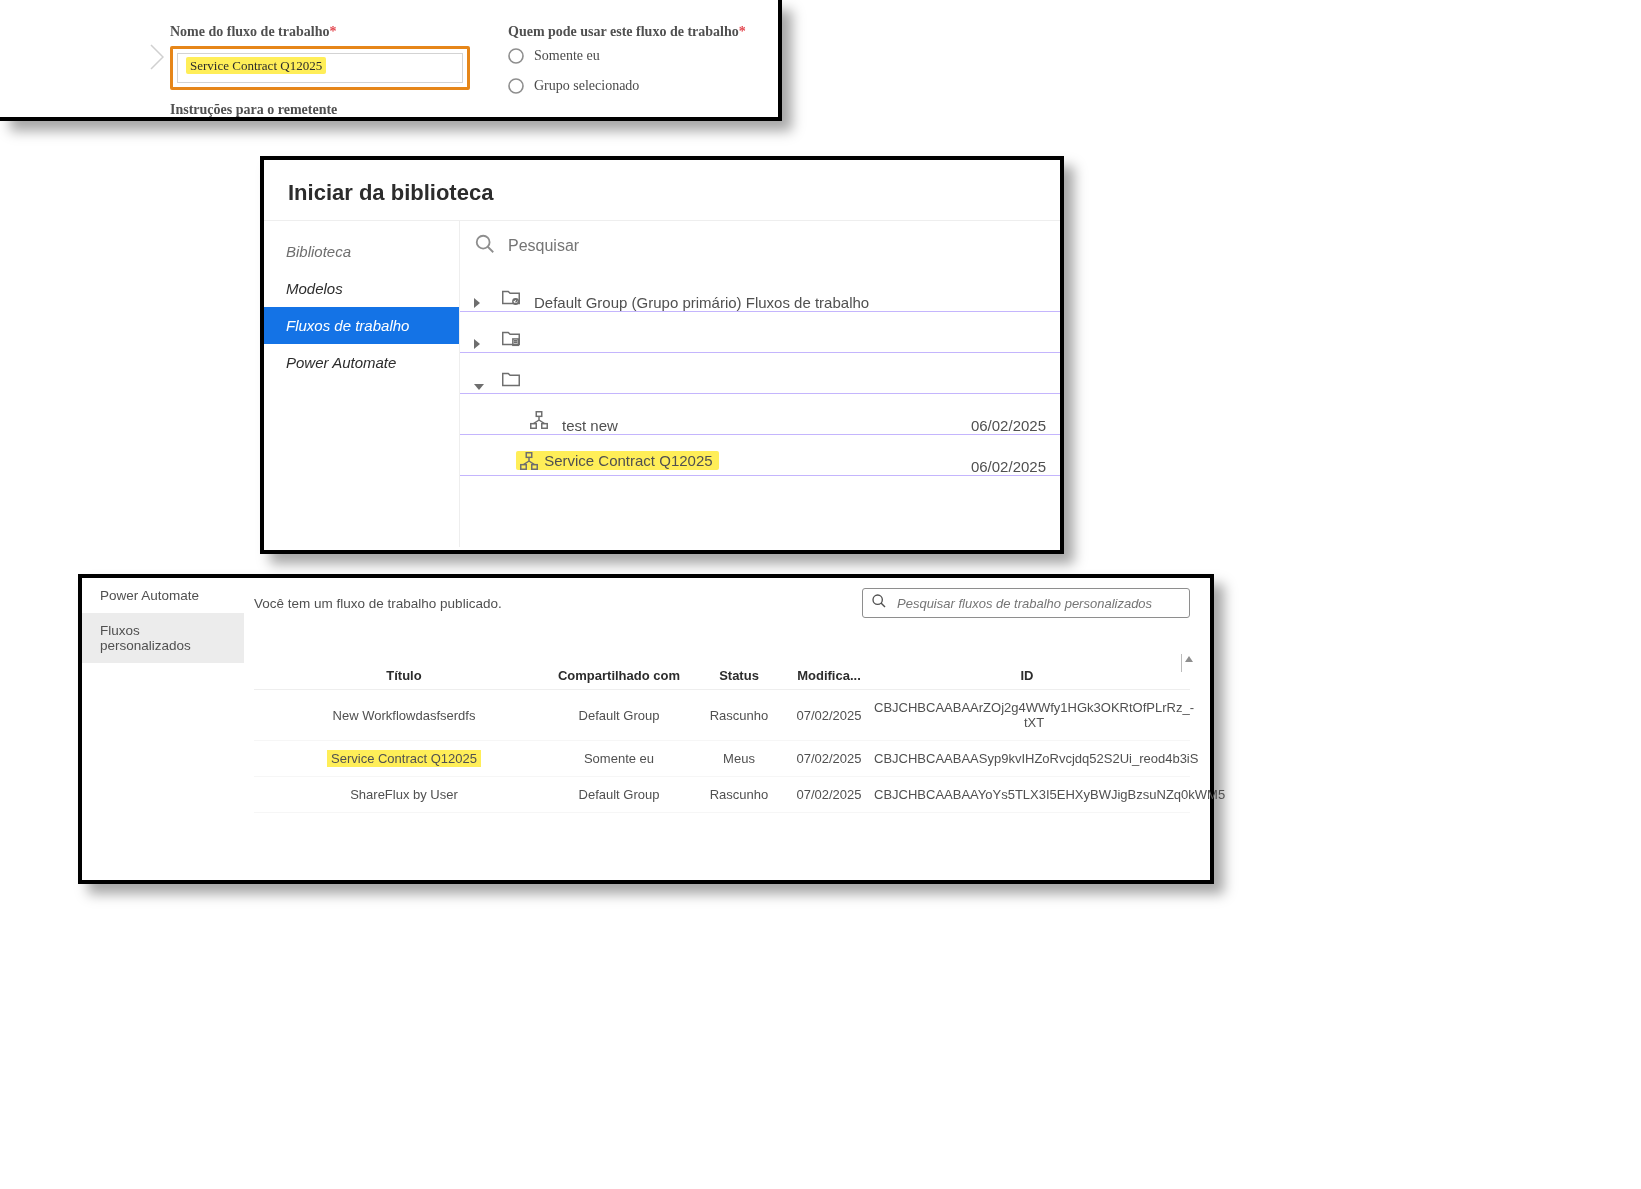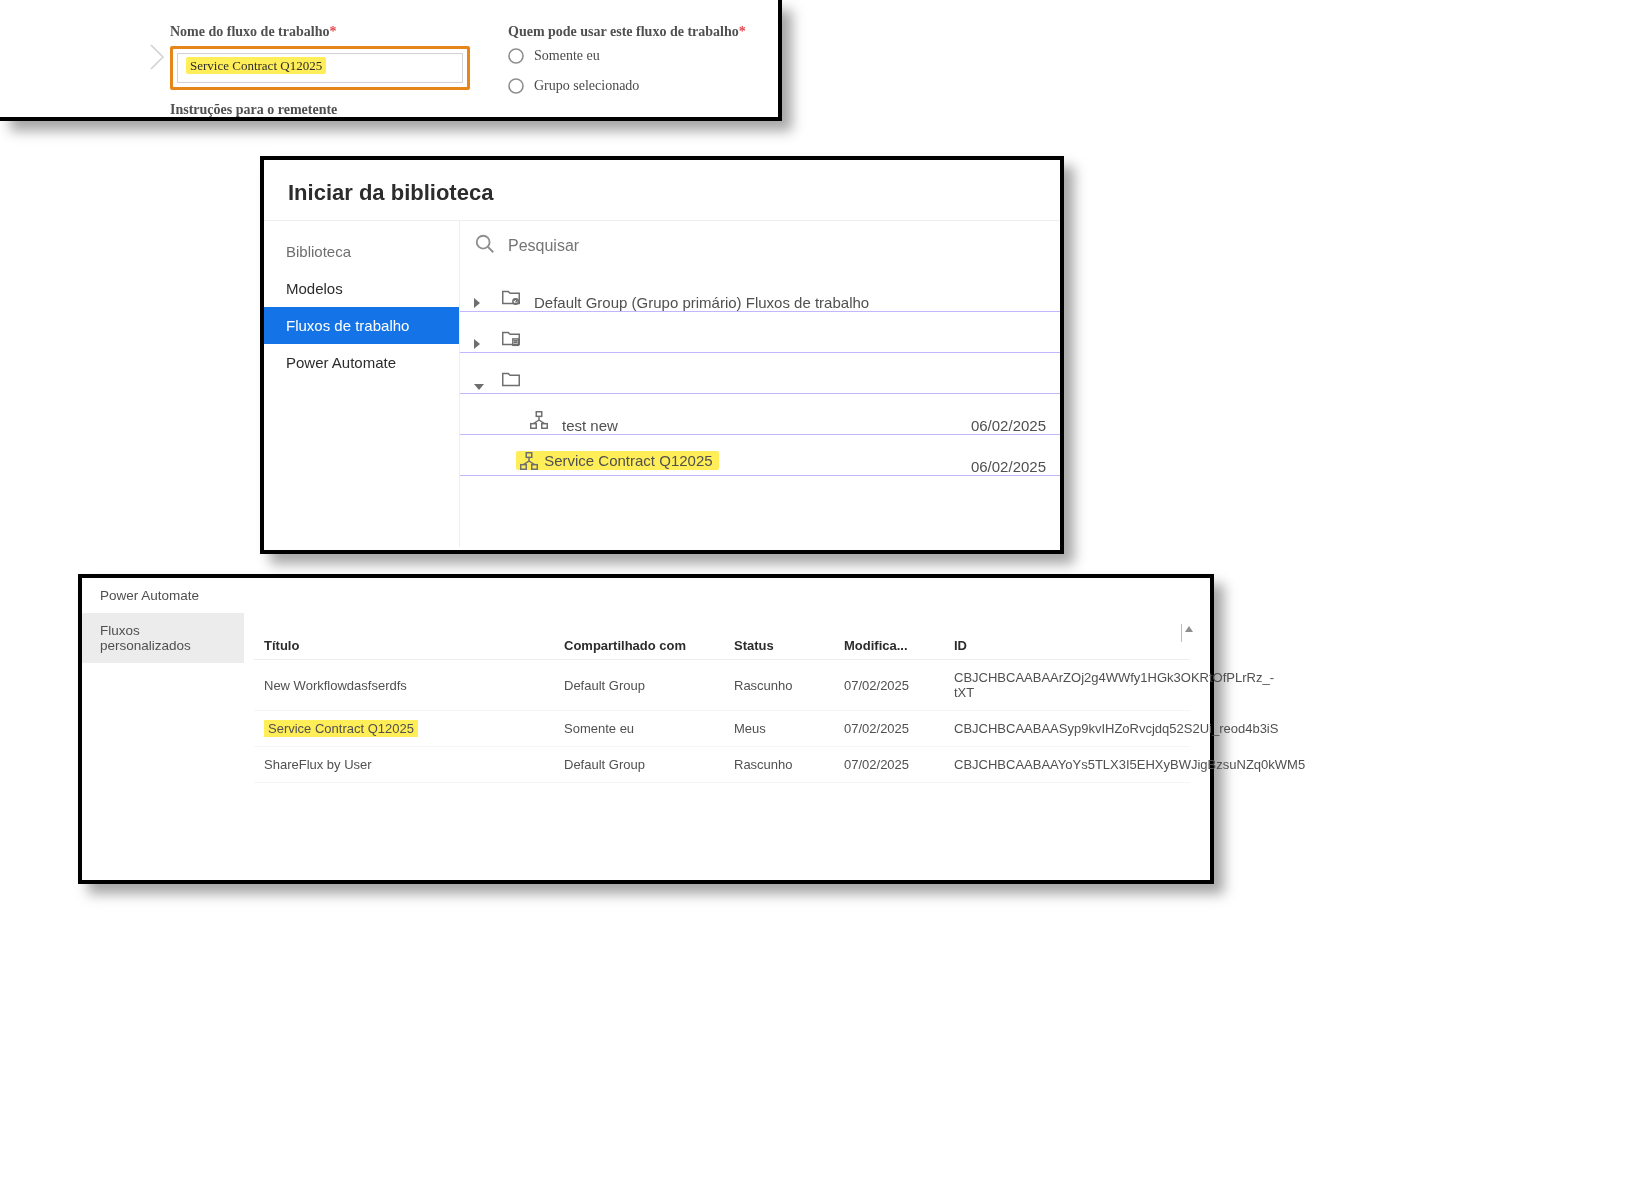--- a/index.html
+++ b/index.html
@@ -34,21 +34,21 @@
   .name-input .hl{background:var(--highlight);padding:1px 4px;}
   .radio-group{display:flex;flex-direction:column;gap:14px;margin-top:8px;}
   .radio{display:flex;align-items:center;gap:10px;font-size:14px;color:#4b4b4b;cursor:pointer;}
   .radio svg{width:16px;height:16px;}
   .instr{margin-top:12px;font-size:14px;font-weight:600;color:#505050;}
 
   
   #panel2{left:260px;top:156px;width:796px;height:390px;}
   .p2-title{font-size:22px;font-weight:600;padding:20px 24px 14px;}
   .p2-body{display:flex;border-top:1px solid #eee;height:calc(100% - 64px);}
-  .p2-nav{width:195px;flex:0 0 195px;padding:16px 0;}
+  .p2-nav{width:195px;flex:0 0 195px;padding:16px 0;font-style:italic;}
   .p2-nav .nav-hdr{padding:6px 22px 10px;color:#6e6e6e;font-size:15px;}
   .p2-nav .nav-item{padding:10px 22px;font-size:15px;color:#2c2c2c;cursor:pointer;}
   .p2-nav .nav-item.selected{background:var(--blue-sel);color:#fff;}
   .p2-main{flex:1;border-left:1px solid #eee;display:flex;flex-direction:column;min-width:0;}
   .searchbar{display:flex;align-items:center;gap:10px;padding:12px 14px;color:#8e8e8e;}
   .searchbar svg{width:22px;height:22px;}
   .searchbar input{flex:1;border:none;font-size:16px;color:#505050;outline:none;}
   .listhdr{display:flex;justify-content:space-between;padding:6px 14px 10px;color:#6e6e6e;font-size:14px;border-bottom:1px solid #eee;}
   .tree{flex:1;overflow:auto;}
   .row{display:flex;align-items:flex-end;height:40px;padding:0 14px;border-bottom:1px solid #c4b5fd;font-size:15px;color:#505050;}
@@ -69,21 +69,21 @@
   .p3-nav{flex:0 0 162px;background:#fff;}
   .p3-nav .nav-item{padding:10px 18px;font-size:13.5px;color:#505050;cursor:pointer;}
   .p3-nav .nav-item.selected{background:#ececec;}
   .p3-main{flex:1;padding:10px 20px 0 10px;display:flex;flex-direction:column;min-width:0;}
   .p3-toprow{display:flex;justify-content:space-between;align-items:center;gap:20px;}
   .p3-info{font-size:13.5px;color:#505050;}
   .p3-search{display:flex;align-items:center;gap:8px;border:1px solid #8e8e8e;border-radius:3px;padding:4px 8px;width:310px;}
   .p3-search svg{width:16px;height:16px;}
   .p3-search input{flex:1;border:none;font-size:13px;font-style:italic;color:#6e6e6e;outline:none;}
   .p3-table{margin-top:44px;position:relative;}
-  .grid{display:grid;grid-template-columns:280px 150px 90px 90px 1fr;column-gap:20px;align-items:center;}
+  .grid{display:grid;grid-template-columns:280px 150px 90px 90px 1fr;align-items:center;text-align:center;}
   .thead{font-size:13px;font-weight:700;color:#2c2c2c;padding:6px 10px;border-bottom:1px solid #eee;}
   .trow{font-size:13px;color:#505050;padding:10px 10px;border-bottom:1px solid #f6f6f6;}
   .trow .cell-title.highlight span{background:var(--highlight);padding:1px 4px;}
   .scroll-hint{position:absolute;right:-6px;top:-8px;width:14px;height:18px;border-left:1px solid #bbb;}
   .scroll-hint::before{content:"";position:absolute;left:3px;top:2px;border-left:4px solid transparent;border-right:4px solid transparent;border-bottom:6px solid #8e8e8e;}
 
   
   .tri-right{display:inline-block;width:0;height:0;border-top:5px solid transparent;border-bottom:5px solid transparent;border-left:6px solid #6e6e6e;}
   .tri-down{display:inline-block;width:0;height:0;border-left:5px solid transparent;border-right:5px solid transparent;border-top:6px solid #6e6e6e;}
 </style>
@@ -208,20 +208,32 @@
   </div>
 </div>
 
 <div id="panel3" class="panel">
   <div class="p3-body">
     <div class="p3-nav" id="p3nav">
         <div class="nav-item">Power Automate</div>
         <div class="nav-item selected">Fluxos personalizados</div>
       </div>
     <div class="p3-main">
+      <div class="p3-toprow">
+        <div class="p3-info">Você tem um fluxo de trabalho publicado.</div>
+        <div class="p3-search">
+          <span>
+            <svg viewBox="0 0 24 24" fill="none" stroke="#505050" stroke-width="2">
+                <circle cx="10" cy="10" r="7"></circle>
+                <path d="M15 15 L21 21"></path>
+              </svg>
+          </span>
+          <input type="text" placeholder="Pesquisar fluxos de trabalho personalizados" style="">
+        </div>
+      </div>
       <div class="p3-table">
         <div class="scroll-hint"></div>
         <div class="grid thead" id="p3head">
             <span>Título</span>
             <span>Compartilhado com</span>
             <span>Status</span>
             <span>Modifica...</span>
             <span>ID</span>
           </div>
         <div id="p3rows">

